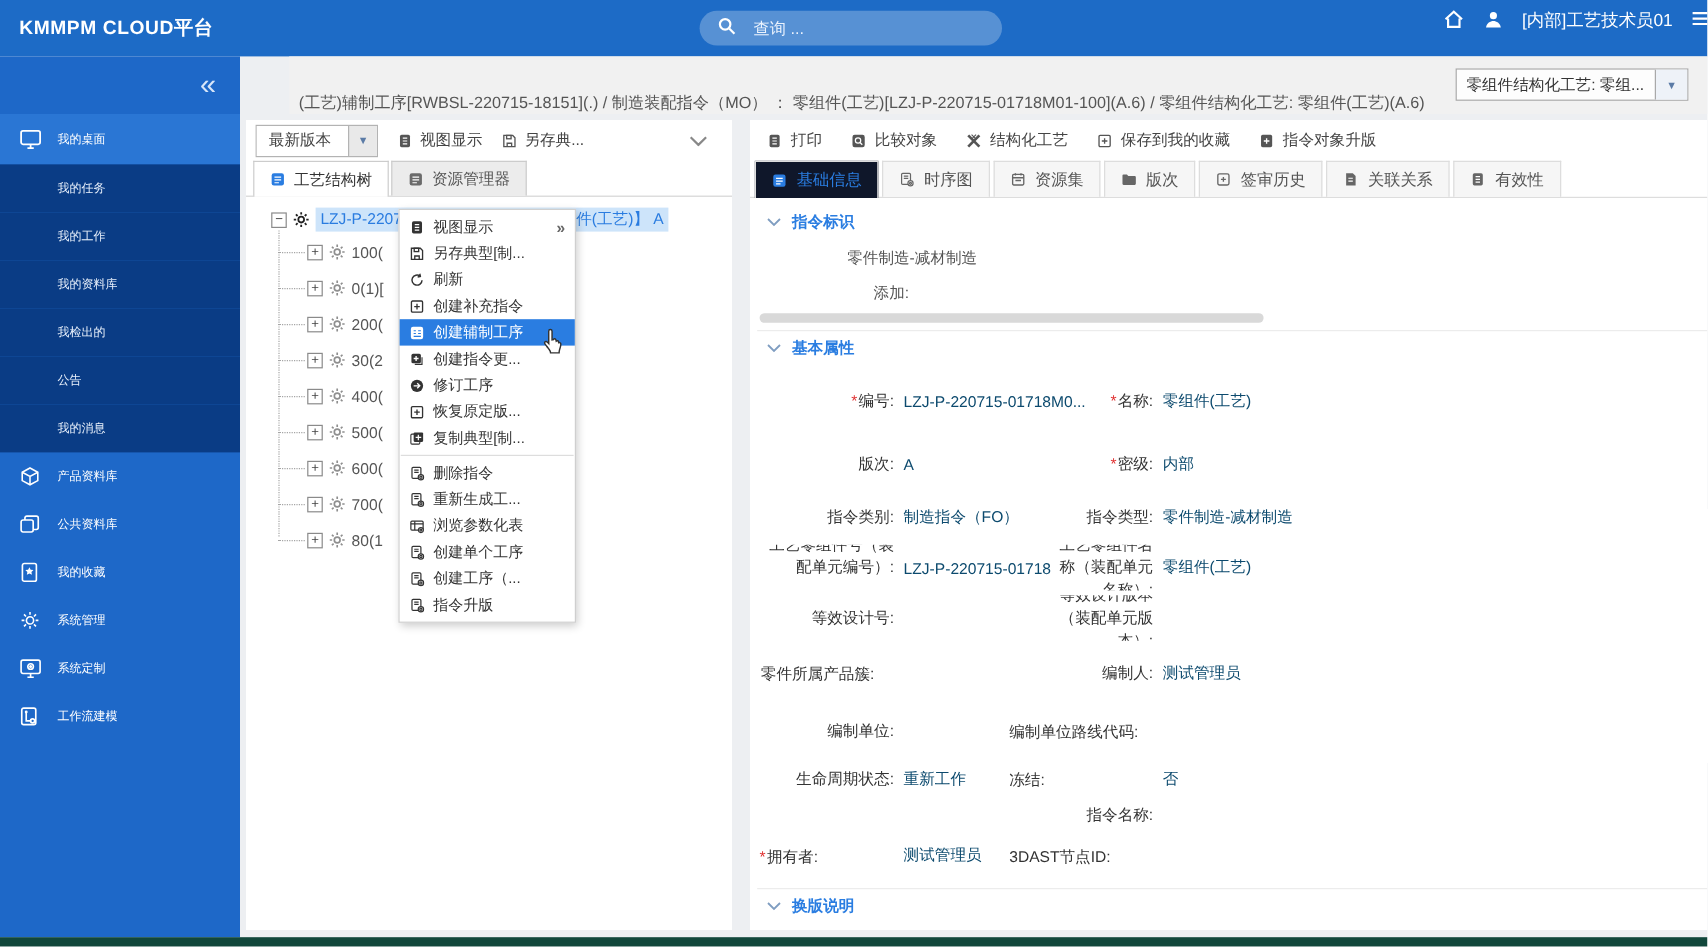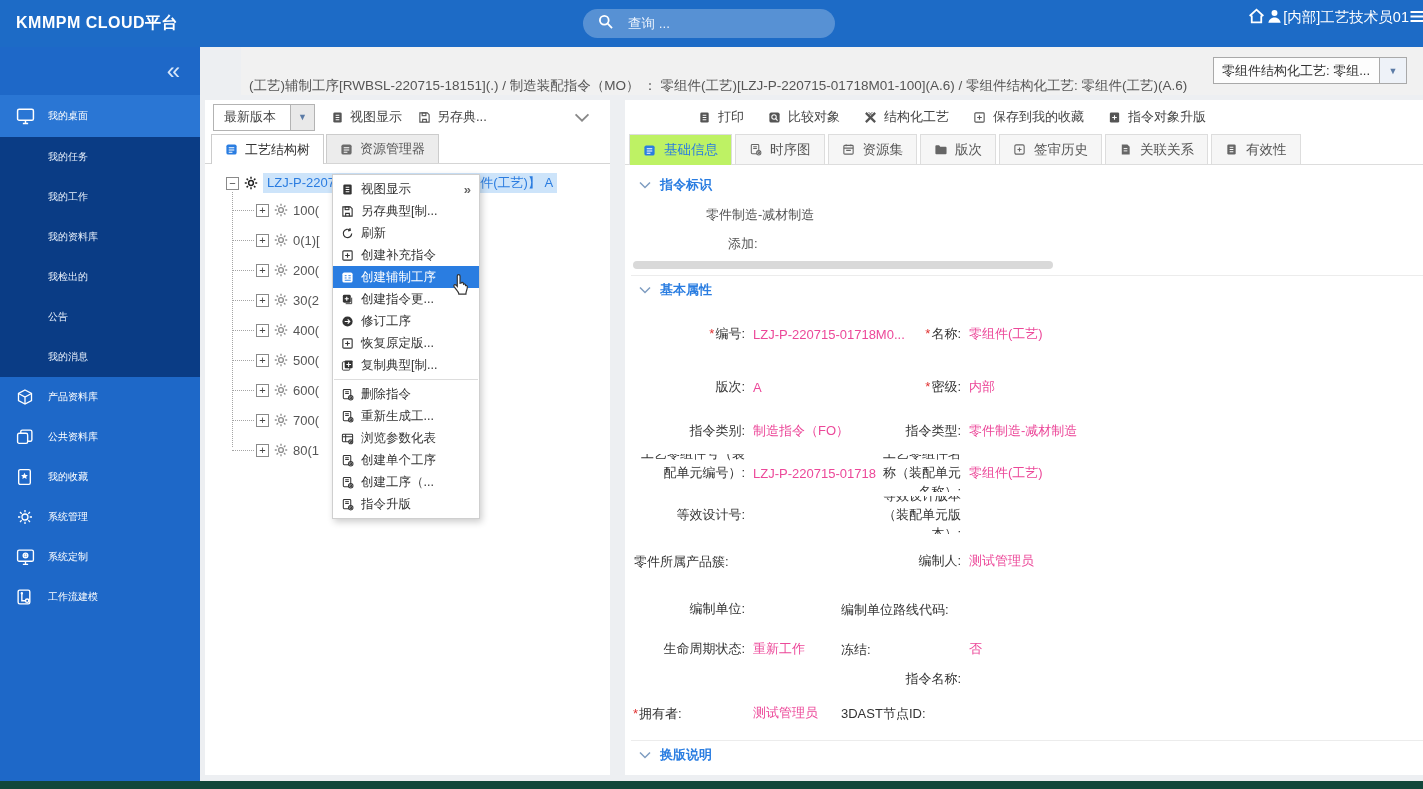--- a/index.html
+++ b/index.html
@@ -4,21 +4,21 @@
 <style>
   html,body{margin:0;padding:0;background:#fff;}
   .app{position:relative;width:1423px;height:789px;overflow:hidden;background:#edeff2;
        font-family:"Liberation Sans","DejaVu Sans",sans-serif;-webkit-font-smoothing:antialiased;}
   
   .topbar{position:absolute;left:0;top:0;width:100%;height:47px;background:#1d6bc6;color:#fff;display:flex;align-items:center;}
   .brand{font-size:16px;font-weight:bold;margin-left:16px;letter-spacing:.5px;white-space:nowrap;}
   .search{position:absolute;left:583px;top:9px;width:252px;height:29px;background:rgba(255,255,255,.26);border-radius:15px;display:flex;align-items:center;padding:0 14px;gap:12px;box-sizing:border-box;}
   .search input{background:transparent;border:none;outline:none;color:#fff;font-size:13.5px;width:150px;}
   .search input::placeholder{color:#eaf2fd;opacity:1;}
-  .top-right{position:absolute;right:4px;top:0;height:35px;display:flex;align-items:center;font-size:14.5px;justify-content:center;}
+  .top-right{position:absolute;right:4px;top:0;height:35px;display:flex;align-items:center;gap:15px;font-size:14.5px;justify-content:center;}
   .top-right .uname{white-space:nowrap;}
   .hamb{margin-right:-7px;}
   
   .sidebar{position:absolute;left:0;top:47px;width:200px;height:734px;background:#1e68c8;color:#fff;}
   .collapse-row{height:48px;display:flex;justify-content:flex-end;align-items:center;padding-right:20px;font-size:24px;color:#d7e6f9;cursor:pointer;}
   .nav{height:40px;display:flex;align-items:center;font-size:10px;cursor:pointer;}
   .nav.main{gap:12px;padding-left:16px;}
   .nav.desk{height:42px;background:#2a76d4;}
   .nav.sub{padding-left:48px;background:#0a3c85;color:#e9f1fc;}
   .nicon{width:20px;height:18px;display:flex;align-items:center;}
@@ -55,38 +55,38 @@
   .tchild:before{content:"";position:absolute;left:6px;top:50%;width:22px;border-top:1px dotted #a5a5a5;}
   
   .cmenu{position:absolute;left:332px;top:174px;width:148px;background:#fff;border:1px solid #cfcfcf;box-shadow:2px 3px 7px rgba(0,0,0,.2);padding:3px 0;z-index:50;font-size:12.5px;color:#333;box-sizing:border-box;}
   .mitem{height:22px;display:flex;align-items:center;gap:7px;padding:0 8px;cursor:pointer;white-space:nowrap;}
   .mitem.hl{background:#2a7de1;color:#fff;}
   .mitem .sub{margin-left:auto;font-size:13px;color:#666;font-weight:bold;}
   .msep{border-top:1px solid #ddd;margin:3px 1px;}
   .ic{width:13px;height:13px;flex:none;}
   .cursor{position:absolute;left:450px;top:272px;z-index:60;}
   
-  .dtool{height:34px;display:flex;align-items:center;gap:24px;padding:0 27px;font-size:13px;color:#444;margin-left:46px;}
+  .dtool{height:34px;display:flex;align-items:center;gap:24px;padding:0 14px;font-size:13px;color:#444;}
   .dtool .tbtn{gap:7px;}
   .dtabs{display:flex;padding-left:4px;border-bottom:1px solid #ddd;height:30px;font-size:13.5px;}
   .dtab{display:flex;align-items:center;gap:8px;padding:0 13px;border:1px solid #ddd;border-bottom:none;background:#f6f6f6;color:#555;margin-right:3px;cursor:pointer;white-space:nowrap;}
-  .dtab.active{background:#bef264;color:#2a7de1;margin-bottom:-1px;font-family:Liberation Serif, serif;}
+  .dtab.active{background:#0f172a;color:#2a7de1;margin-bottom:-1px;font-family:Liberation Serif, serif;}
   .dcontent{padding:6px 0 0 6px;font-size:13px;color:#333;}
   .sechead{display:flex;align-items:center;gap:9px;color:#2a7de1;font-weight:bold;font-size:13px;height:28px;padding-left:8px;cursor:pointer;}
   .itype{padding-left:75px;color:#555;height:32px;display:flex;align-items:center;}
   .addrow{padding-left:97px;color:#555;height:26px;display:flex;align-items:center;}
   .hscroll{margin:4px 0 0 2px;width:420px;height:8px;border-radius:4px;background:#d9d9d9;cursor:pointer;}
   .secdiv{border-top:1px solid #ececec;margin-top:6px;}
   .frow{display:grid;grid-template-columns:112px 80px 120px 1fr;column-gap:8px;align-items:center;padding-left:2px;}
   .r1{min-height:60px}.r2{min-height:46px}.r3{min-height:42px}.r4{min-height:42px}.r5{min-height:42px}
   .r6{min-height:50px}.r7{min-height:46px}.r8{min-height:34px}.r9{min-height:26px}.r10{min-height:42px}
   .fl{justify-self:end;text-align:right;color:#333;white-space:nowrap;}
   .fl.wl{justify-self:start;text-align:left;white-space:normal;line-height:17px;}
   .req{color:#e03131;margin-right:1px;}
-  .fv{white-space:nowrap;color:#ec4899;overflow:visible;}
+  .fv{white-space:nowrap;color:#0c4a6e;overflow:visible;}
   .clip{justify-self:start;text-align:right;white-space:normal;height:38px;overflow:hidden;line-height:19px;width:100%;}
   .clip .inner{display:block;margin-top:-10px;}
   .clip.ind .inner{padding-left:40px;}
 </style>
 </head>
 <body>
 
 <div class="app">
 
   <div class="topbar">

